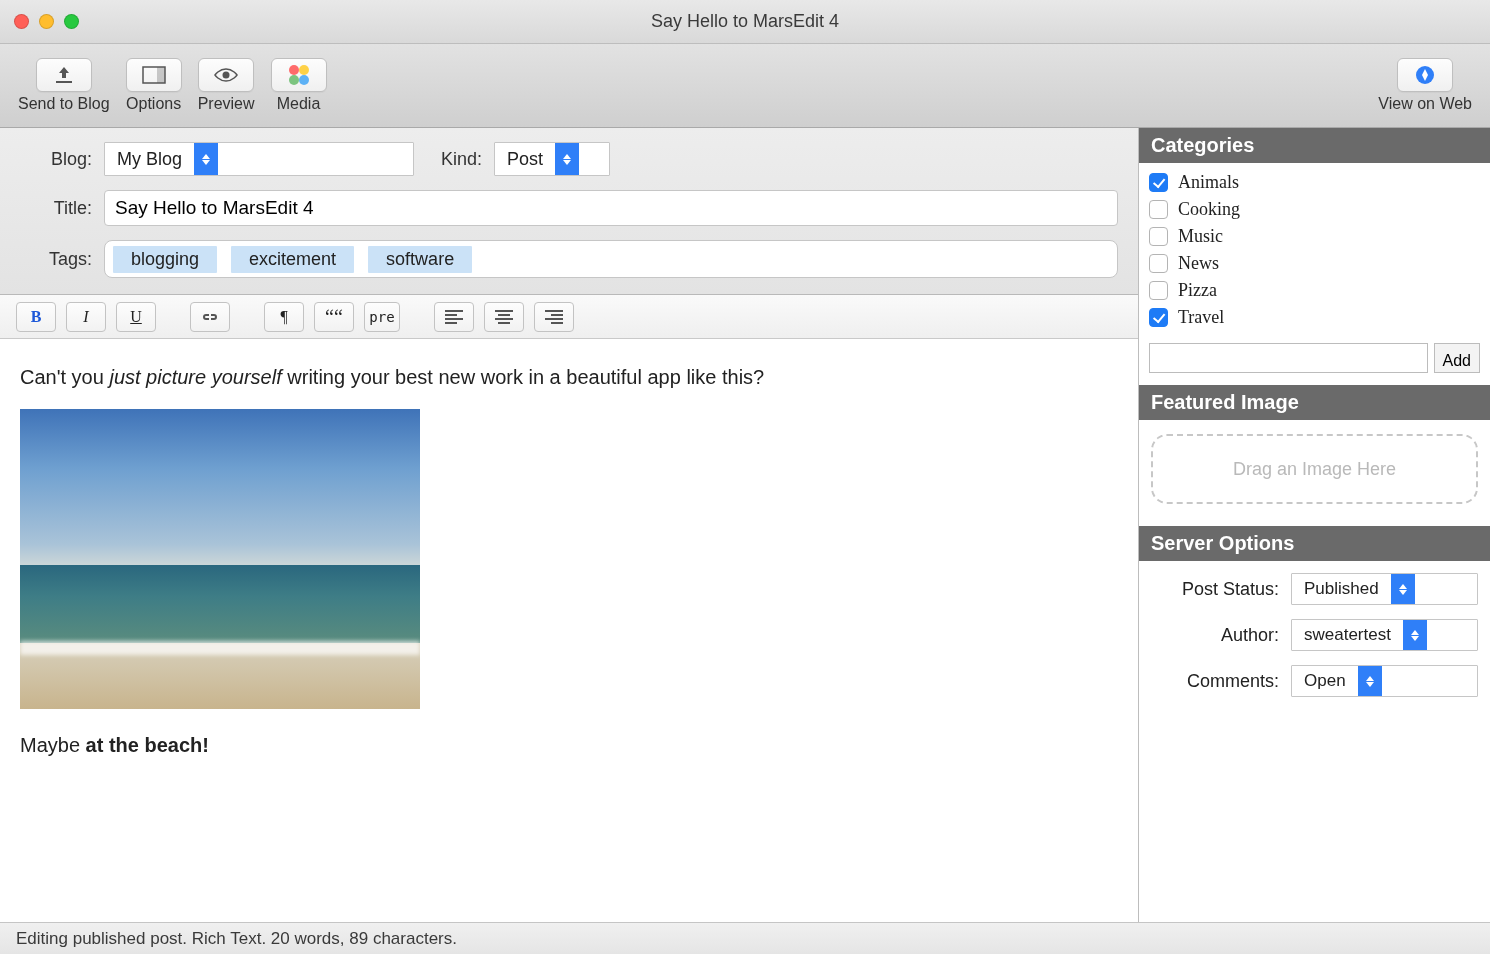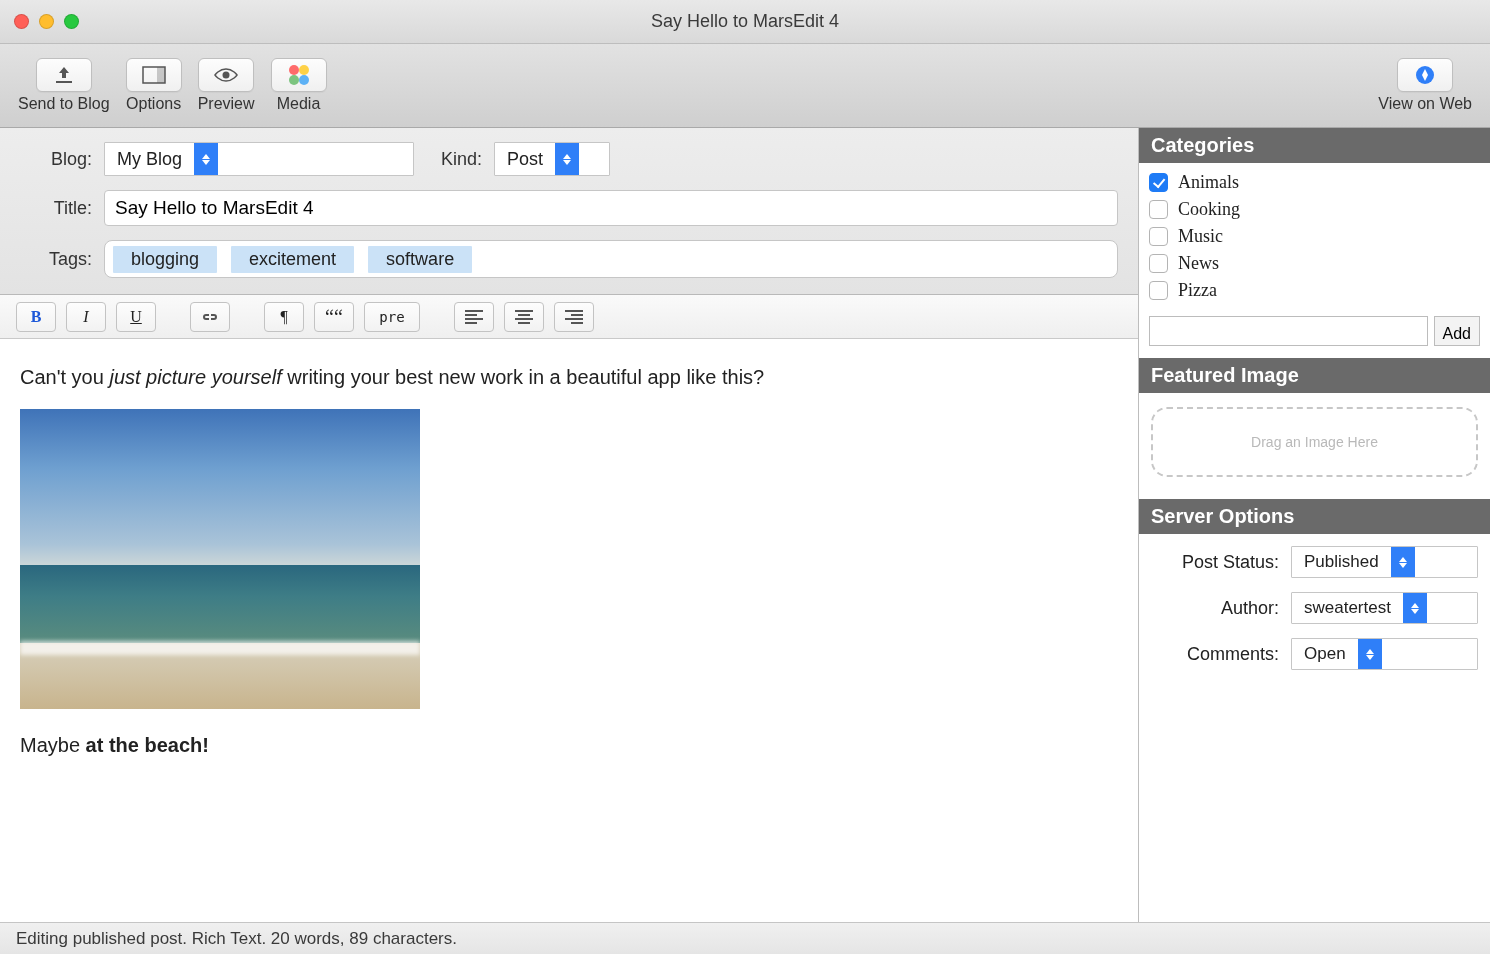--- a/index.html
+++ b/index.html
@@ -51,21 +51,21 @@
 .sh { background:#6a6a6a; color:#fff; font-size:20px; font-weight:600; padding:6px 12px; }
 .cats { padding:6px 10px 4px 10px; }
 .cat { display:flex; align-items:center; gap:10px; padding:3px 0; font-size:18px;font-family:Liberation Serif, serif; }
 .chk { width:19px; height:19px; border:1px solid #b4b4b4; border-radius:4px; background:#fff; display:inline-flex; align-items:center; justify-content:center; flex-shrink:0; }
 .chk.on { background:#1e7bf6; border-color:#1e7bf6; }
 .chk.on::after { content:""; width:5px; height:9px; border:solid #fff; border-width:0 2px 2px 0; transform:rotate(40deg) translateY(-1px); }
 .addrow { display:flex; gap:6px; padding:8px 10px 12px 10px; }
 .addrow input { flex:1; height:30px; border:1px solid #bcbcbc; padding:0 6px; font-size:15px; }
 .addrow button { height:30px; padding:8px 8px; border:1px solid #bcbcbc; background:#f3f3f3; font-size:16px; }
 
-.dropzone { margin:14px 12px 22px 12px; height:70px; border:2px dashed #c7c7c7; border-radius:16px; display:flex; align-items:center; justify-content:center; color:#b9b9b9; font-size:14px; }
+.dropzone { margin:14px 12px 22px 12px; height:70px; border:2px dashed #c7c7c7; border-radius:16px; display:flex; align-items:center; justify-content:center; color:#b9b9b9; font-size:18px; }
 
 .srv { padding:12px 12px 4px 12px; }
 .srow { display:flex; align-items:center; margin-bottom:14px; }
 .srow .slbl { width:140px; text-align:right; padding-right:12px; font-size:18px; }
 .srow .select { flex:1; height:32px; }
 .srow .select .sval { font-size:17px; }
 
 .status { position:absolute; left:0; right:0; bottom:0; height:32px; background:linear-gradient(#f0f0f0,#e5e5e5); border-top:1px solid #c5c5c5; display:flex; align-items:center; padding:0 16px; font-size:17px; color:#3a3a3a; }
 
 svg { display:block; }
@@ -167,21 +167,21 @@
       <div class="fbtn" style="text-decoration:underline;font-family:Georgia,serif;">U</div>
       <div class="fsep"></div>
       <div class="fbtn">
         <svg width="20" height="12">
             <path d="M3 6a3 3 0 0 1 3-3h3v2H6a1 1 0 0 0 0 2h3v2H6a3 3 0 0 1-3-3Zm8-3h3a3 3 0 0 1 0 6h-3V7h3a1 1 0 0 0 0-2h-3Z" fill="#555"></path>
           </svg>
       </div>
       <div class="fsep"></div>
       <div class="fbtn" style="font-family:Georgia,serif;">¶</div>
       <div class="fbtn" style="font-family:Georgia,serif;font-size:20px;line-height:1;">““</div>
-      <div class="fbtn" style="width:56px;font-family:Menlo,monospace;font-size:14px">pre</div>
+      <div class="fbtn" style="width:36px;font-family:Menlo,monospace;font-size:14px">pre</div>
       <div class="fsep"></div>
       <div class="fbtn">
           <svg width="18" height="14">
             <path d="M0 1h18M0 5h12M0 9h18M0 13h12" stroke="#555" stroke-width="2"></path>
           </svg>
         </div>
       <div class="fbtn">
           <svg width="18" height="14">
             <path d="M0 1h18M3 5h12M0 9h18M3 13h12" stroke="#555" stroke-width="2"></path>
           </svg>
@@ -225,20 +225,24 @@
           <span>Music</span>
         </div>
         <div class="cat">
           <span class="chk"></span>
           <span>News</span>
         </div>
         <div class="cat">
           <span class="chk"></span>
           <span>Pizza</span>
         </div>
+        <div class="cat">
+          <span class="chk on"></span>
+          <span>Travel</span>
+        </div>
       </div>
     <div class="addrow">
       <input type="text" style="">
       <button>Add</button>
     </div>
 
     <div class="sh">Featured Image</div>
     <div class="dropzone">
       <span>Drag an Image Here</span>
     </div>

